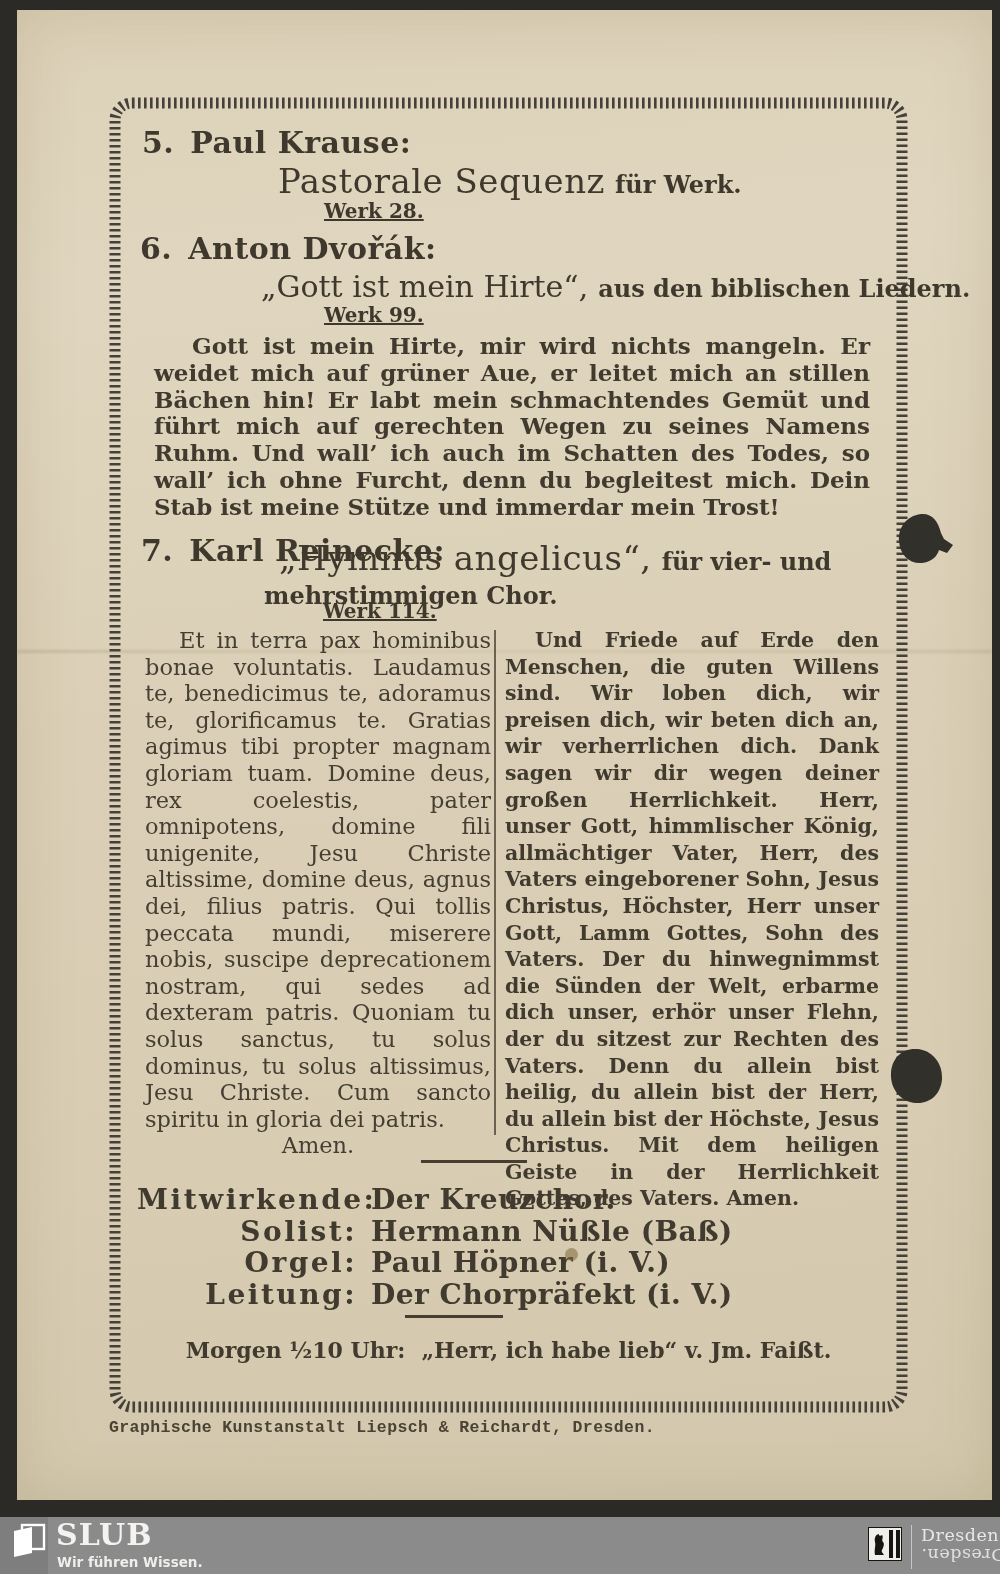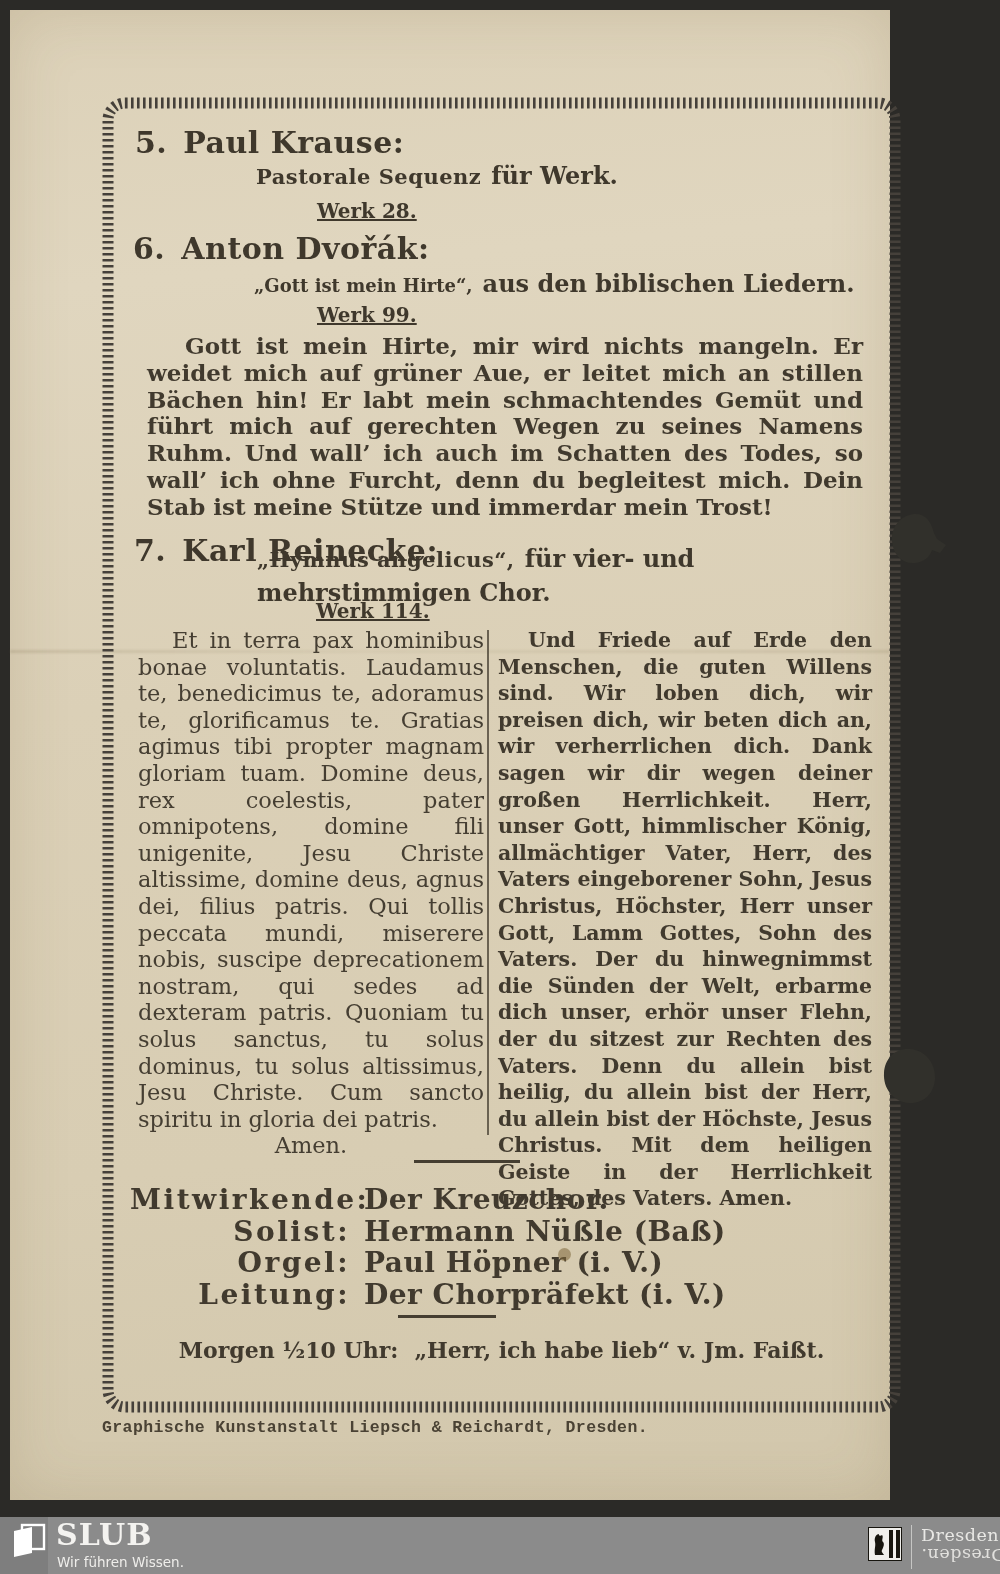--- a/index.html
+++ b/index.html
@@ -5,39 +5,39 @@
   * { margin:0; padding:0; box-sizing:border-box; }
   html,body { width:1000px; height:1574px; }
   body {
     position:relative;
     background:#2b2a27;
     font-family:"DejaVu Serif", serif;
     overflow:hidden;
   }
   
   .paper {
-    position:absolute; left:10px; top:10px; width:880px; height:1490px;
+    position:absolute; left:17px; top:10px; width:975px; height:1490px;
     background:linear-gradient(175deg,#dcd1b8 0%, #e0d6bf 18%, #dbd0b7 45%, #d8cdb3 75%, #d2c7ac 100%);
     box-shadow:inset 0 0 60px rgba(120,100,60,.18);
   }
   .fold-line {
     position:absolute; left:0; top:640px; width:100%; height:3px;
     background:linear-gradient(90deg, rgba(110,95,60,.18), rgba(110,95,60,.05) 40%, rgba(110,95,60,.14));
     filter:blur(1px);
   }
   
   .frame { position:absolute; left:92px; top:87px; width:799px; height:1316px; color:#3f382c; }
   .frame-svg { position:absolute; left:0; top:0; }
   
   .frak   { font-weight:700; color:#3f382c; }
   .heading { position:absolute; font-size:30px; font-weight:700; letter-spacing:.5px; white-space:nowrap; }
   .heading .num { display:inline-block; margin-right:16px; }
   .titleline { position:absolute; white-space:nowrap; }
-  .worktitle-latin { font-size:21px; font-weight:700; letter-spacing:.5px; }
-  .worktitle-frak  { font-size:18px; font-weight:700; }
+  .worktitle-latin { font-size:34px; font-weight:400; letter-spacing:.5px;margin-left:15px; }
+  .worktitle-frak  { font-size:30px; font-weight:400; }
   .suffix { font-size:24px; font-weight:700; margin-left:10px; }
   .werk { position:absolute; font-size:20px; font-weight:700;text-decoration:underline; }
   .bodytext {
     position:absolute; font-size:23px; font-weight:700; line-height:26.8px;
     text-align:justify; text-indent:38px; color:#413a2e;
   }
   .col-latin {
     position:absolute; font-size:22.5px; font-weight:400; line-height:26.6px;
     text-align:justify; text-indent:34px; color:#453e32;
   }
@@ -69,21 +69,21 @@
     position:absolute; left:0; top:1517px; width:1000px; height:57px;
     background:linear-gradient(90deg,#7e7e7e 0 48px, #8b8b8b 48px);
   }
   .slub-logo { position:absolute; left:12px; top:6px; width:34px; height:36px; cursor:pointer; }
   .slub-name {
     position:absolute; left:56px; top:0px; font-family:"DejaVu Serif", serif;
     font-size:30px; font-weight:700; letter-spacing:1px; color:#f4f3f0;
   }
   .slub-slogan {
     position:absolute; left:57px; top:37px; font-family:"DejaVu Sans", sans-serif;
-    font-size:13.5px; font-weight:400; color:#efeeeb;
+    font-size:13.5px; font-weight:700; color:#efeeeb;
   }
   .dresden-logo { position:absolute; left:868px; top:8px; width:112px; height:44px; cursor:pointer; }
   .coat { position:absolute; left:0; top:2px; }
   .dd-divider { position:absolute; left:43px; top:0; width:1px; height:44px; background:#c6c6c4; }
   .dd-words { position:absolute; left:53px; top:1px; font-family:"DejaVu Serif", serif; color:#e9e8e5; }
   .dd-word { font-size:17.5px; letter-spacing:.5px; line-height:19px; display:block; }
   .dd-word.mirrored { transform:rotate(180deg); opacity:.92; }
 </style>
 </head>
 <body>

